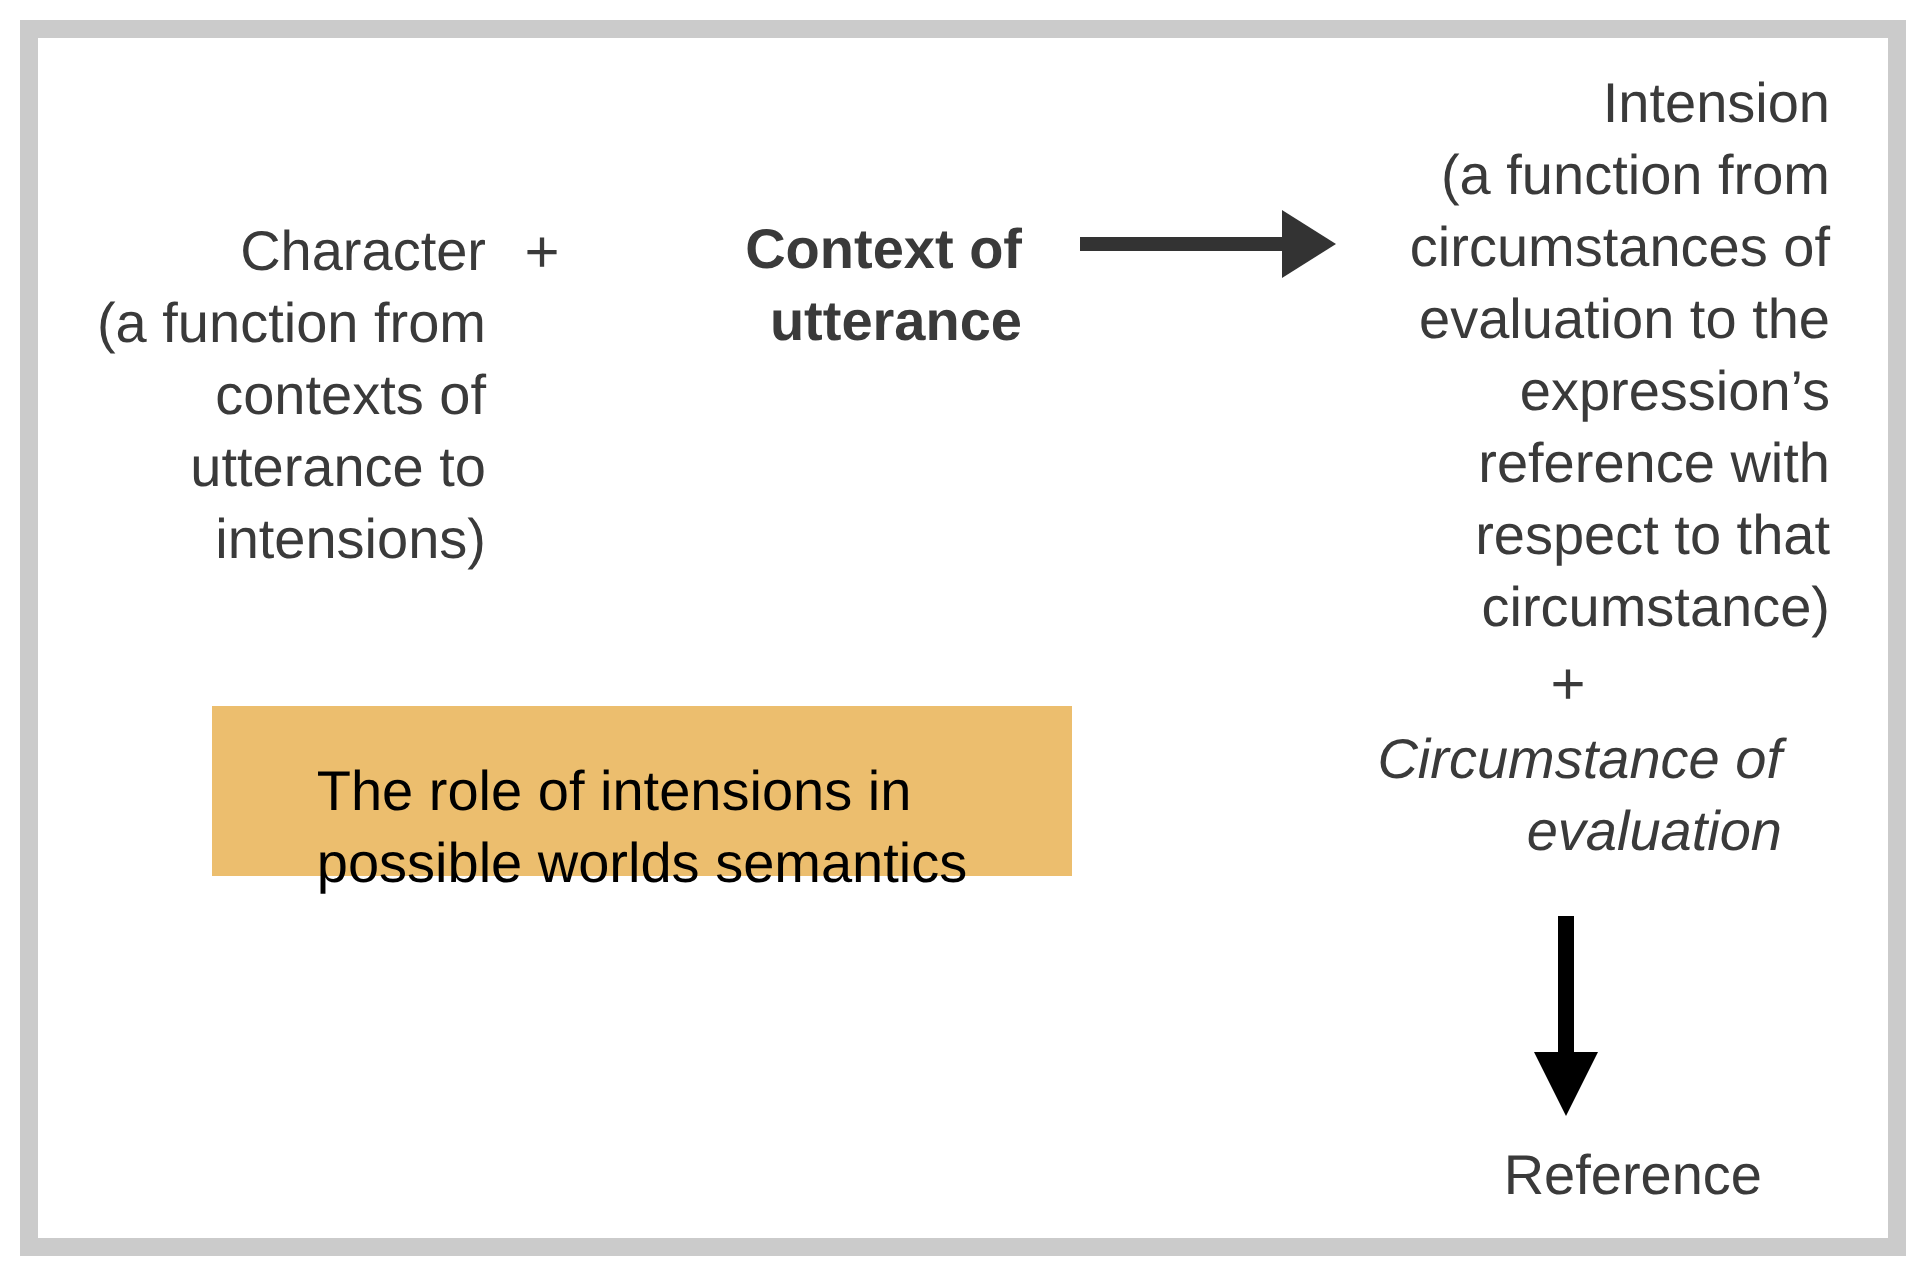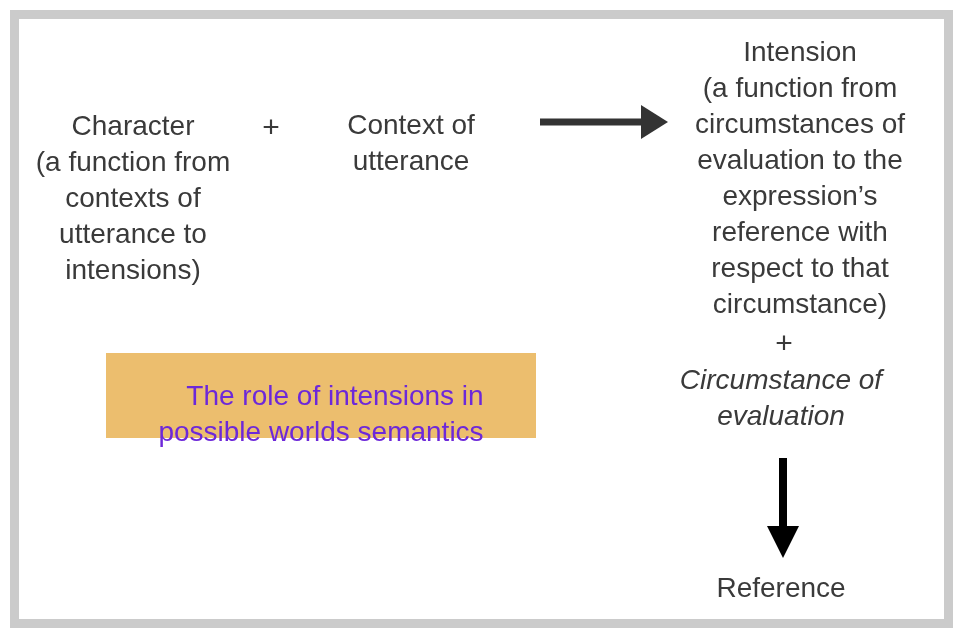--- a/index.html
+++ b/index.html
@@ -23,55 +23,55 @@
     height: 618px;
     border: 9px solid #cbcbcb;
     box-sizing: border-box;
     background: #ffffff;
   }
   .txt {
     position: absolute;
     color: #3a3a3a;
     font-size: 28px;
     line-height: 36px;
-    text-align: center;
+    text-align: right;
     white-space: pre-line;
   }
   .plus {
     position: absolute;
     color: #3a3a3a;
     font-size: 30px;
     line-height: 36px;
     text-align: center;
   }
   .char-block   { left: 23px;  top: 69px;  width: 220px; margin-top: 39px; }
   .plus-left    { left: 251px; top: 109px; width: 40px; }
-  .context-block{ left: 311px; top: 107px; width: 200px; }
+  .context-block{ left: 311px; top: 107px; width: 200px; font-weight: bold; }
   .right-arrow  { position: absolute; left: 538px; top: 102px; }
   .intension-block { left: 685px; top: 34px; width: 230px; }
   .plus-right   { left: 764px; top: 325px; width: 40px; }
   .circ-block   { left: 671px; top: 362px; width: 220px; font-style: italic; }
   .down-arrow   { position: absolute; left: 765px; top: 456px; }
   .ref-block    { left: 681px; top: 570px; width: 200px; }
   .caption-box {
     position: absolute;
     left: 106px;
     top: 353px;
     width: 430px;
     height: 85px;
     background: #ecbe6e;
     display: flex;
     align-items: center;
     justify-content: center;
   }
   .caption-box .caption-text {
-    color: #6d28d9;
+    color: #000000;
     font-size: 28px;
     line-height: 36px;
-    text-align: right;
+    text-align: left;
     white-space: pre-line;
     margin-top: 36px;
   }
 </style>
 </head>
 <body>
 
 <div class="page">
 
   <div class="frame"></div>

